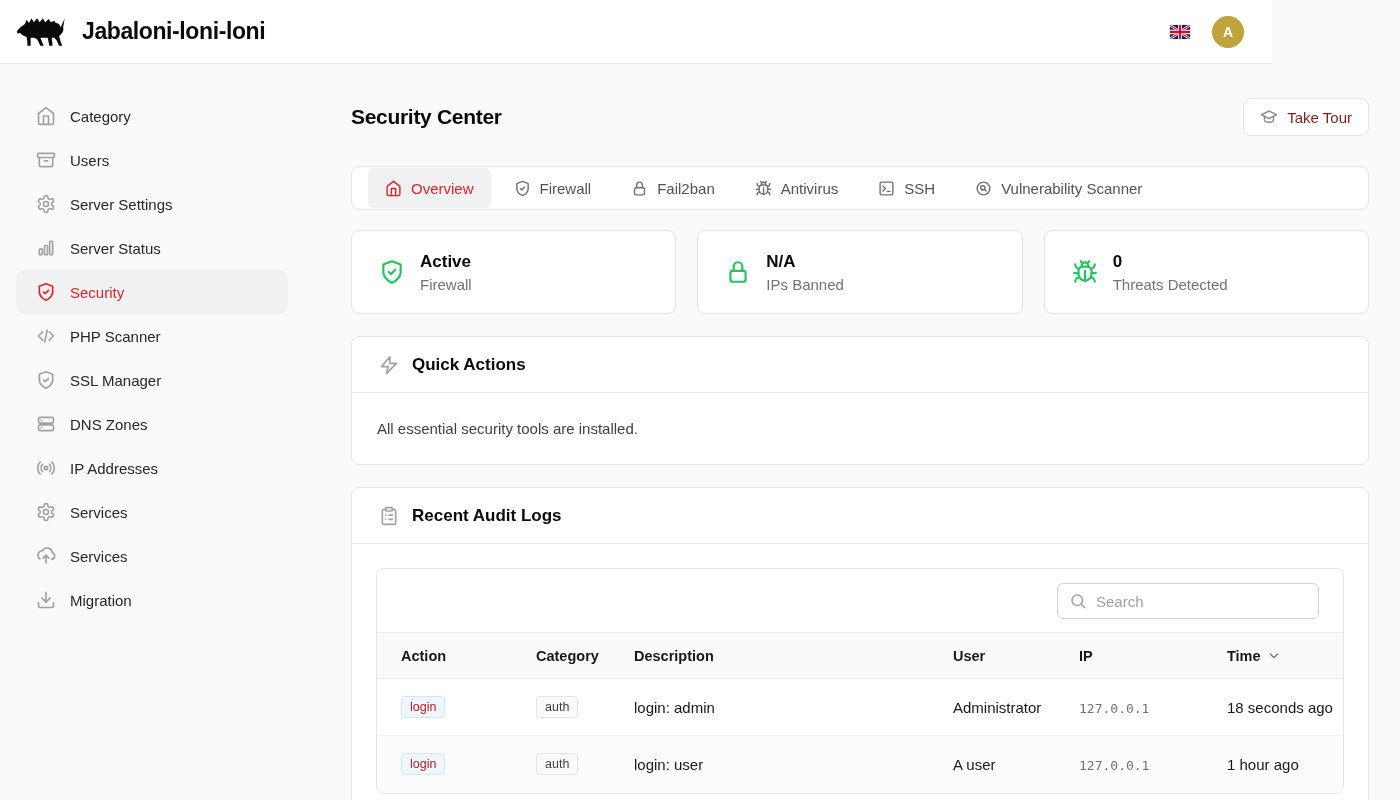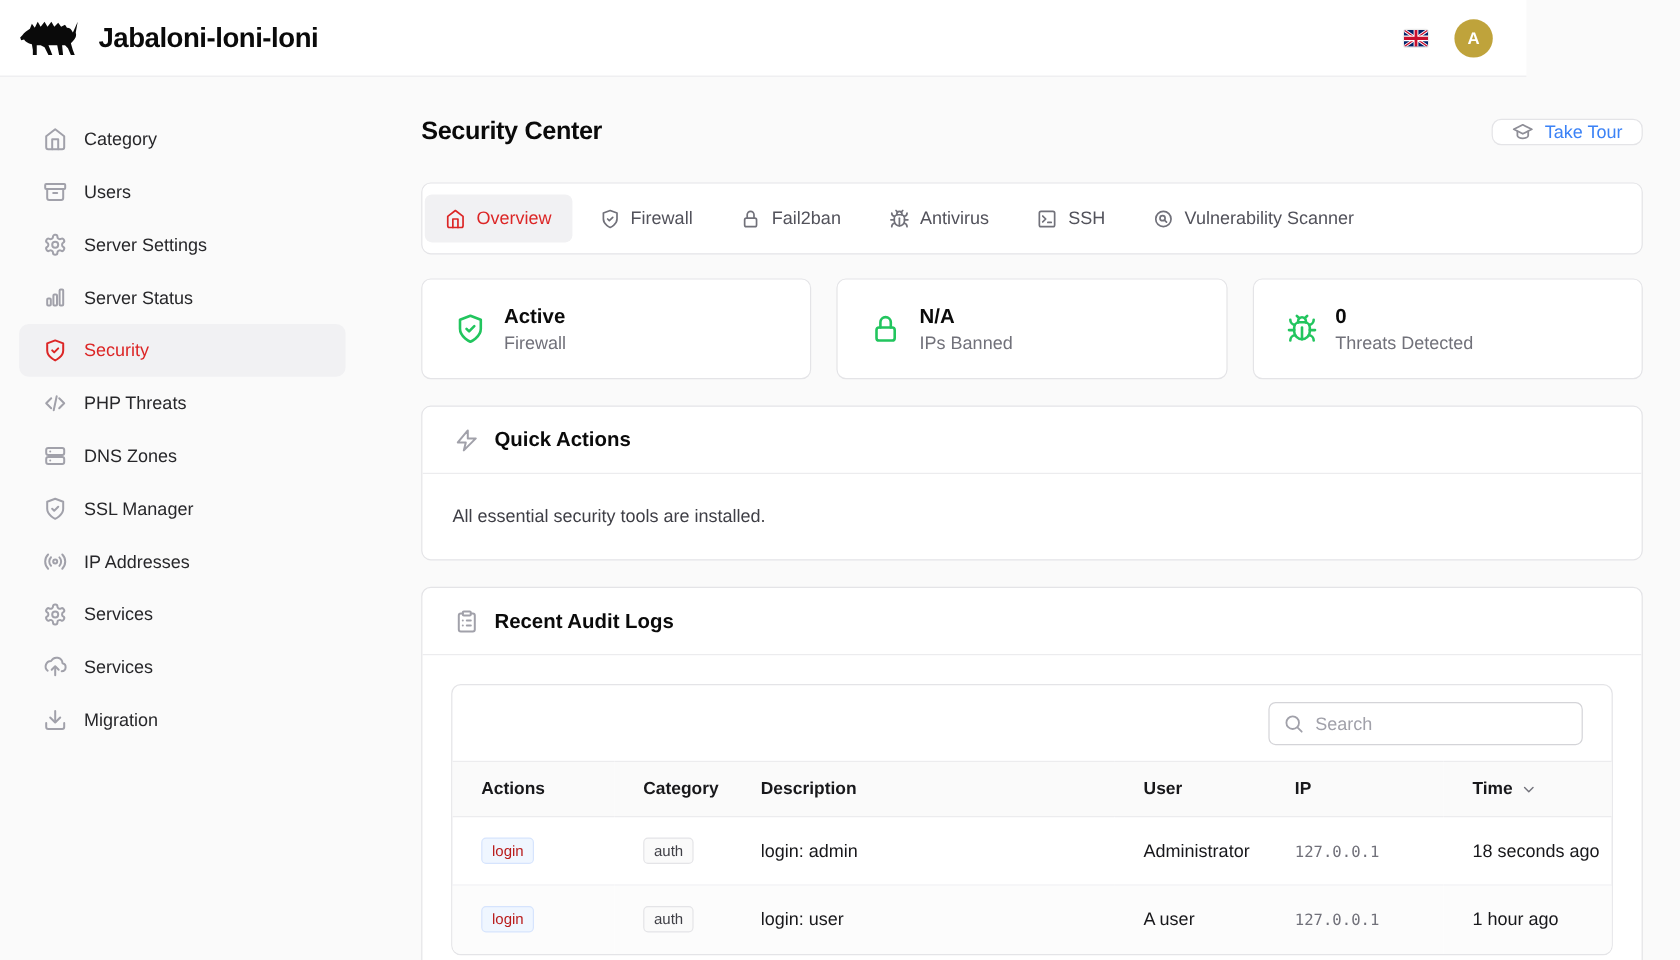--- a/index.html
+++ b/index.html
@@ -38,28 +38,28 @@
   .side-item .icn { color:#a1a1aa; }
   .side-item .icn svg { width:20px; height:20px; }
   .side-item.active { background:#f1f1f3; color:#dc2626; font-weight:500; }
   .side-item.active .icn { color:#dc2626; }
 
   
   .main { position:absolute; left:351px; top:64px; width:1018px; }
   .page-head { margin-top:34px; display:flex; align-items:center; justify-content:space-between; }
   .page-title { font-size:21px; font-weight:800; letter-spacing:-0.3px; color:#0a0a0a; }
   .tour-btn {
-    height:22px; padding:0 16px; background:#fff; border:1px solid #e4e4e7; border-radius:8px;
-    display:flex; align-items:center; gap:9px; font-size:15px; color:#3b82f6; cursor:pointer;
+    height:38px; padding:0 16px; background:#fff; border:1px solid #e4e4e7; border-radius:8px;
+    display:flex; align-items:center; gap:9px; font-size:15px; color:#7f1d1d; cursor:pointer;
   }
   .tour-btn .icn { color:#8e8e97; } .tour-btn .icn svg { width:18px; height:18px; }
 
   .tabsbar {
-    margin-top:30px; height:60px; background:#fff; border:1px solid #e4e4e7; border-radius:8px;
-    display:flex; align-items:center; padding:0 2px; gap:6px;
+    margin-top:30px; height:44px; background:#fff; border:1px solid #e4e4e7; border-radius:8px;
+    display:flex; align-items:center; padding:0 16px; gap:6px;
   }
   .tab {
     display:flex; align-items:center; gap:9px; height:40px; padding:0 17px;
     border-radius:6px; font-size:15px; color:#52525b; cursor:pointer; white-space:nowrap;
   }
   .tab .icn { color:#71717a; } .tab .icn svg { width:17px; height:17px; }
   .tab.active { background:#f1f1f3; color:#dc2626; font-weight:500; }
   .tab.active .icn { color:#dc2626; }
 
   .cards-row { margin-top:20px; display:grid; grid-template-columns:repeat(3,1fr); gap:21px; }
@@ -185,41 +185,41 @@
       <span>Security</span>
     </div>
     <div class="side-item">
       <span class="icn">
         <svg viewBox="0 0 24 24" fill="none" stroke="currentColor" stroke-width="2" stroke-linecap="round" stroke-linejoin="round">
           <polyline points="8 7 3 12 8 17"></polyline>
           <polyline points="16 7 21 12 16 17"></polyline>
           <line x1="13.5" y1="5" x2="10.5" y2="19"></line>
         </svg>
       </span>
-      <span>PHP Threats</span>
+      <span>PHP Scanner</span>
+    </div>
+    <div class="side-item">
+      <span class="icn">
+        <svg viewBox="0 0 24 24" fill="none" stroke="currentColor" stroke-width="2" stroke-linecap="round" stroke-linejoin="round">
+          <path d="M12 22s8-3.5 8-10V5l-8-3-8 3v7c0 6.5 8 10 8 10z"></path>
+          <path d="m9 12 2 2 4-4"></path>
+        </svg>
+      </span>
+      <span>SSL Manager</span>
     </div>
     <div class="side-item">
       <span class="icn">
         <svg viewBox="0 0 24 24" fill="none" stroke="currentColor" stroke-width="2" stroke-linecap="round" stroke-linejoin="round">
           <rect x="3" y="4" width="18" height="7" rx="2"></rect>
           <rect x="3" y="13" width="18" height="7" rx="2"></rect>
           <path d="M7 7.5h.01"></path>
           <path d="M7 16.5h.01"></path>
         </svg>
       </span>
       <span>DNS Zones</span>
-    </div>
-    <div class="side-item">
-      <span class="icn">
-        <svg viewBox="0 0 24 24" fill="none" stroke="currentColor" stroke-width="2" stroke-linecap="round" stroke-linejoin="round">
-          <path d="M12 22s8-3.5 8-10V5l-8-3-8 3v7c0 6.5 8 10 8 10z"></path>
-          <path d="m9 12 2 2 4-4"></path>
-        </svg>
-      </span>
-      <span>SSL Manager</span>
     </div>
     <div class="side-item">
       <span class="icn">
         <svg viewBox="0 0 24 24" fill="none" stroke="currentColor" stroke-width="2" stroke-linecap="round" stroke-linejoin="round">
           <circle cx="12" cy="12" r="2"></circle>
           <path d="M7.8 16.2c-2.3-2.3-2.3-6.1 0-8.5"></path>
           <path d="M16.2 7.8c2.3 2.3 2.3 6.1 0 8.5"></path>
           <path d="M4.9 19.1C1 15.2 1 8.8 4.9 4.9"></path>
           <path d="M19.1 4.9c3.9 3.9 3.9 10.3 0 14.2"></path>
         </svg>
@@ -431,21 +431,21 @@
           <colgroup>
             <col style="width:135px">
               <col style="width:98px">
               <col style="width:319px">
             <col style="width:126px">
               <col style="width:148px">
               <col style="width:144px">
           </colgroup>
           <thead>
               <tr id="audit-head">
-                <th><span>Actions</span></th>
+                <th><span>Action</span></th>
                 <th><span>Category</span></th>
                 <th><span>Description</span></th>
                 <th><span>User</span></th>
                 <th><span>IP</span></th>
                 <th>
                   <span class="th-flex">
                     <span>Time</span>
                     <span class="sort-icn">
                       <svg viewBox="0 0 24 24" fill="none" stroke="currentColor" stroke-width="2" stroke-linecap="round" stroke-linejoin="round">
                         <polyline points="6 9 12 15 18 9"></polyline>

